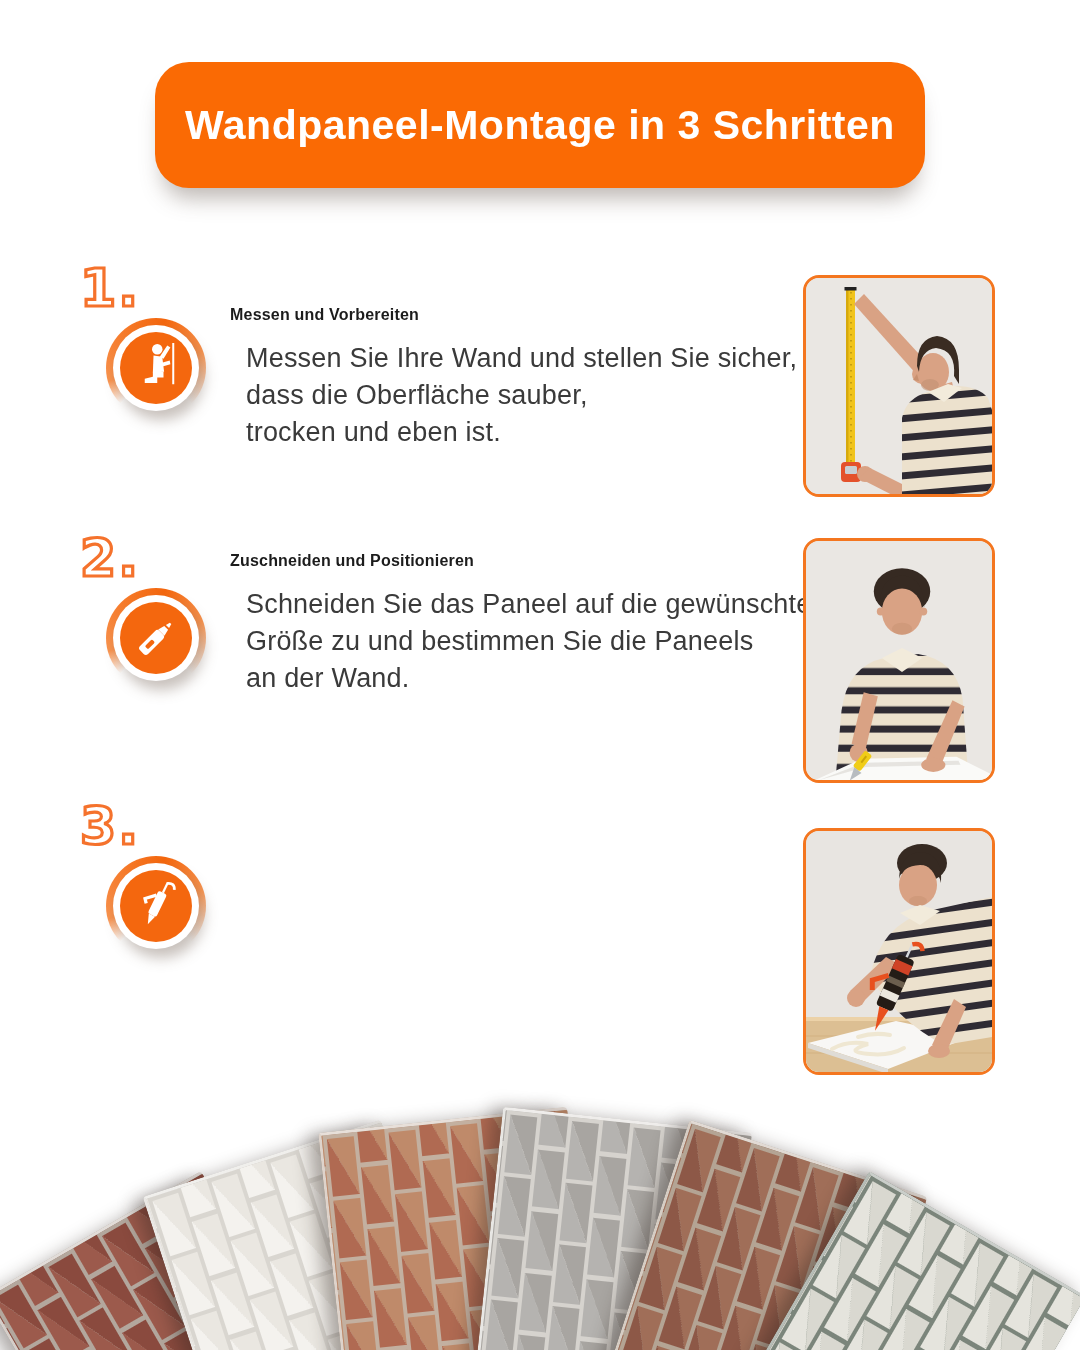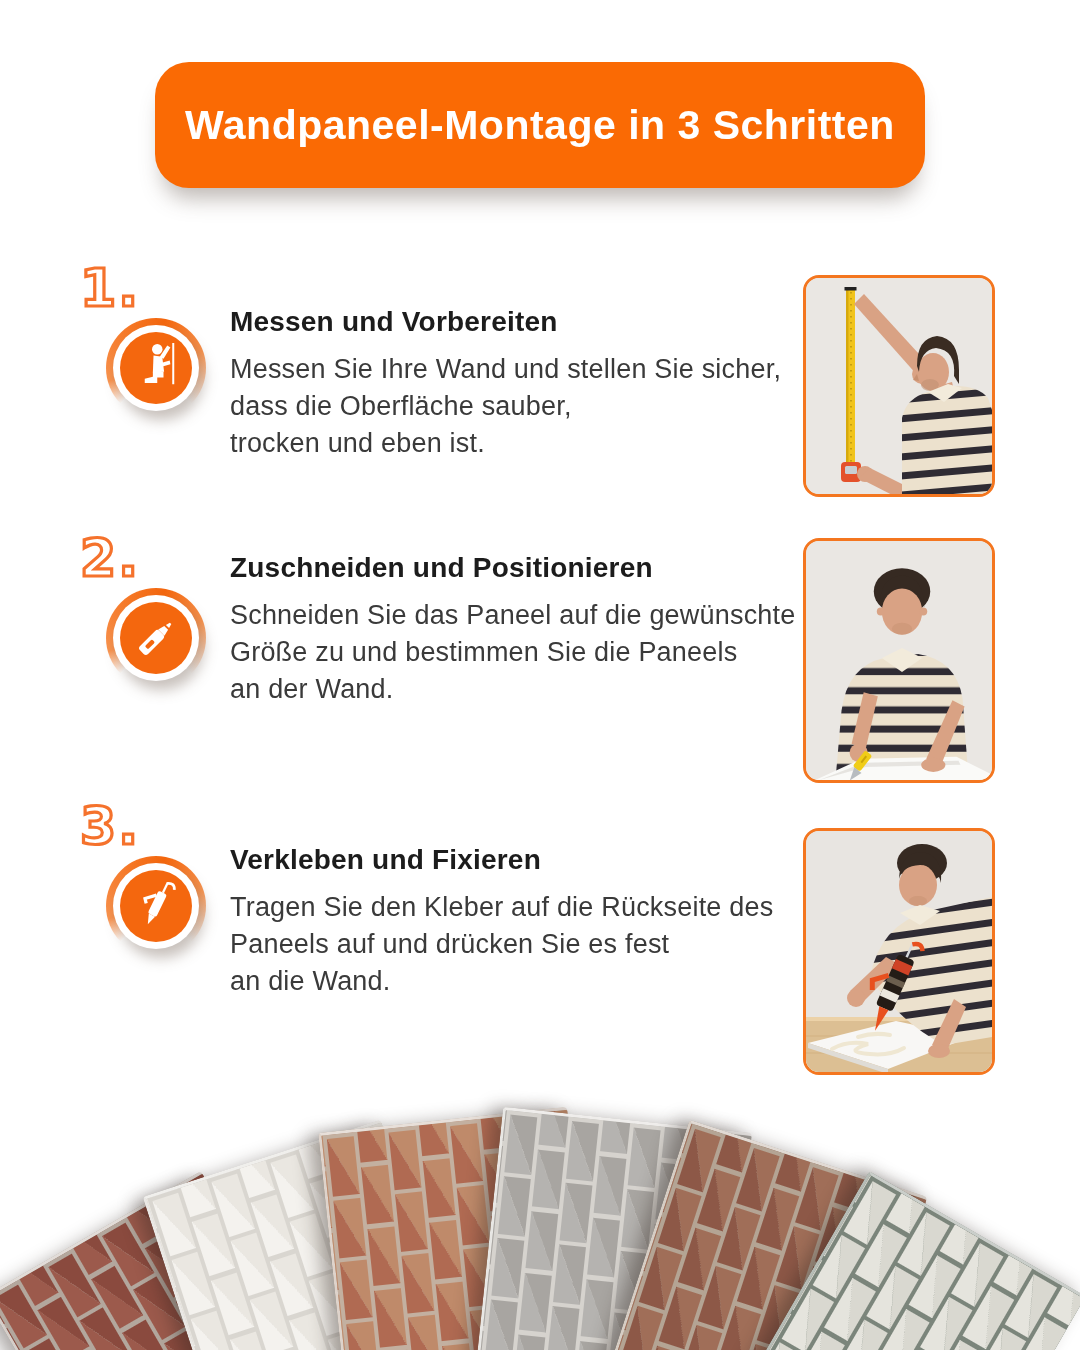--- a/index.html
+++ b/index.html
@@ -48,24 +48,24 @@
   .badge::after{
     content:"";position:absolute;left:-16px;bottom:-14px;width:66px;height:66px;border-radius:50%;
     background:radial-gradient(closest-side, rgba(247,120,40,.5), rgba(247,120,40,0));
     z-index:-1;
   }
 
   
   .steptext{position:absolute;left:230px;width:600px;}
   .s1text{top:306px}.s2text{top:552px}.s3text{top:844px}
   .steptext h2{
-    margin:0 0 13px 0;font-size:28px;font-weight:700;color:#1c1c1c;letter-spacing:.2px;
+    margin:0 0 13px 0;font-size:16px;font-weight:700;color:#1c1c1c;letter-spacing:.2px;
   }
   .steptext p{
-    margin:0;font-size:27px;line-height:37px;color:#3a3a3a;letter-spacing:.2px;
+    margin:16px;font-size:27px;line-height:37px;color:#3a3a3a;letter-spacing:.2px;
     white-space:pre-line;
   }
 
   
   .photo{
     position:absolute;left:803px;width:192px;margin:0;box-sizing:border-box;
     border:3px solid #f4761f;border-radius:16px;overflow:hidden;background:#eae7e3;
   }
   .s1photo{top:275px;height:222px}
   .s2photo{top:538px;height:245px}
@@ -222,24 +222,20 @@
           <rect x="20.5" y="12" width="7.5" height="20" rx="1.8"></rect>
           <path d="M21.5 32 L27 32 L24.5 40 Z"></path>
           <rect x="23.4" y="3" width="1.8" height="9"></rect>
           <path d="M24 4 Q29.5 .5 31.5 6" stroke="#ffffff" stroke-width="2.2" fill="none"></path>
           <path d="M20.5 16 L13.5 22.5 L16 25.5" stroke="#ffffff" stroke-width="2.6" fill="none"></path>
         </g>
       </svg>
     </div>
   </div>
   <div class="steptext s3text">
-    <h2>Verkleben und Fixieren</h2>
-    <p>Tragen Sie den Kleber auf die Rückseite des
-Paneels auf und drücken Sie es fest
-an die Wand.</p>
   </div>
   <figure class="photo s3photo">
     <svg viewBox="0 0 186 241" preserveAspectRatio="xMidYMid slice" aria-hidden="true">
       <rect width="186" height="241" fill="#e8e5e1"></rect>
       <rect y="186" width="186" height="55" fill="#dcbf93"></rect>
       <rect y="186" width="186" height="4" fill="#ecd2a8"></rect>
       <path d="M0 205 H186 M0 222 H186" stroke="#c9a271" stroke-width="1.2" opacity=".5"></path>
       <polygon points="2,212 90,190 164,206 82,238" fill="#f8f7f5"></polygon>
       <polygon points="2,212 82,238 82,243 2,217" fill="#dfdcd6"></polygon>
       <path d="M26 218 q16 -9 36 -5 q-26 8 2 10 q20 2 34 -6 M52 206 q16 -5 32 -2" stroke="#efe7d2" stroke-width="4" fill="none" stroke-linecap="round"></path>

